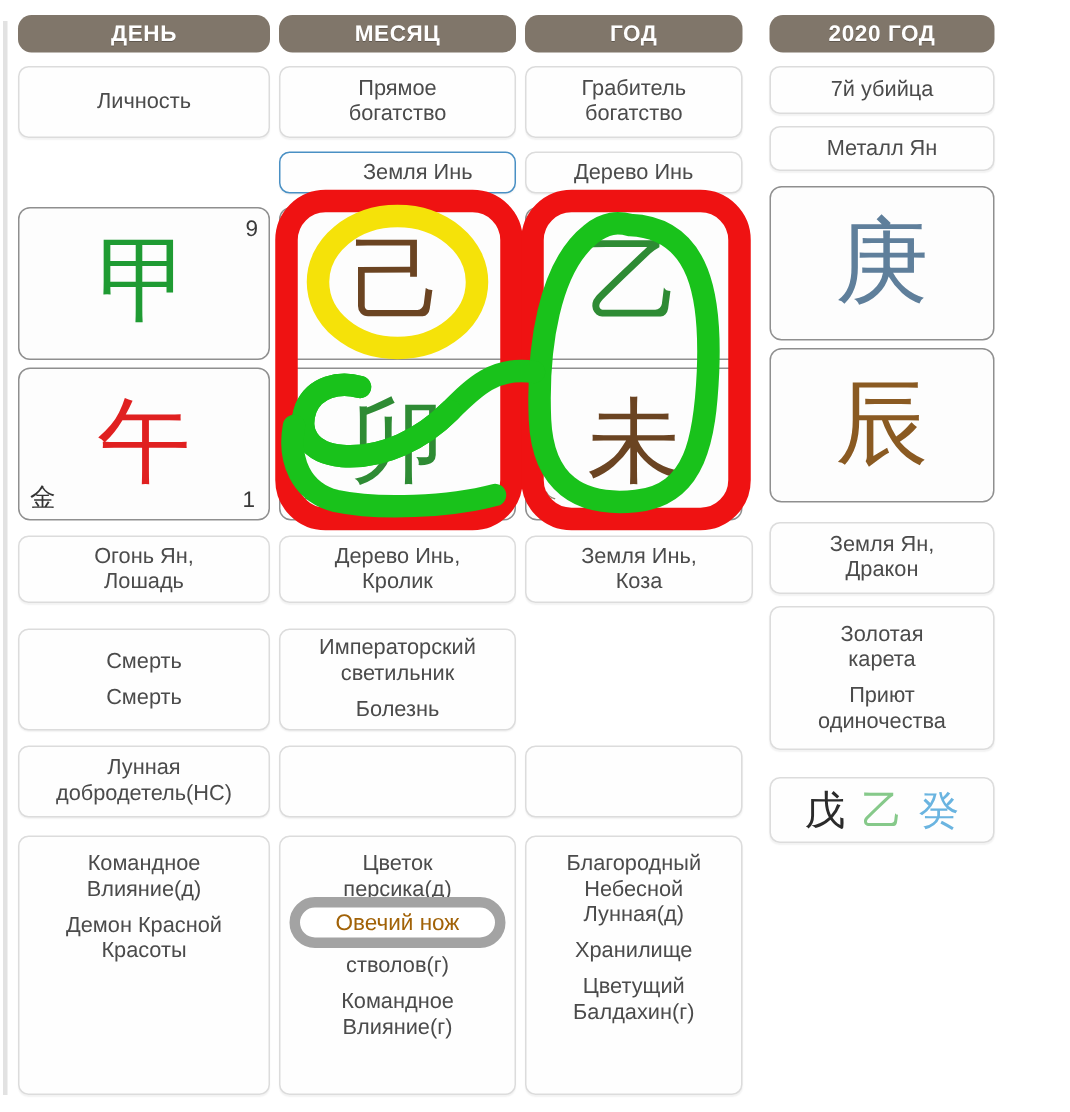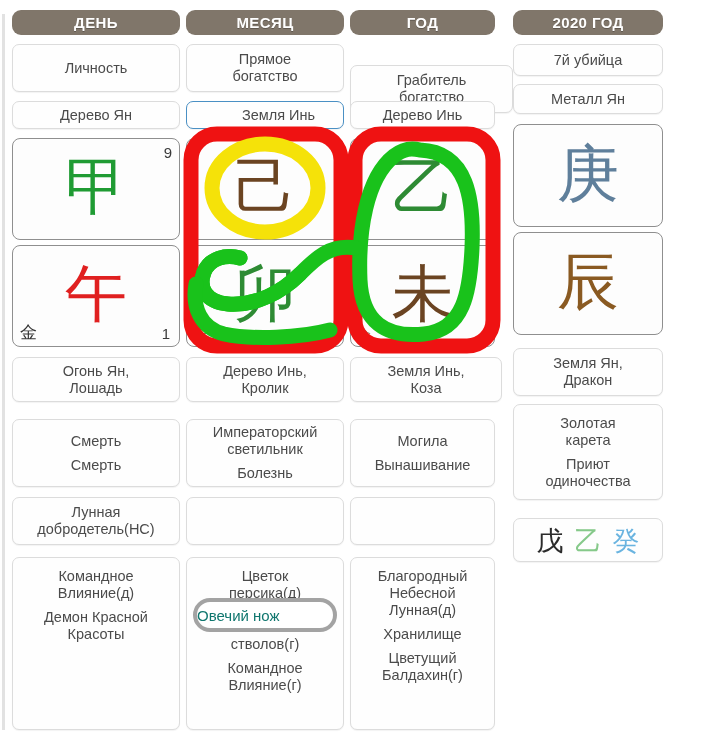--- a/index.html
+++ b/index.html
@@ -87,25 +87,25 @@
   .edge{position:absolute;background:#e2e2e2;}
 
   
   #annot{position:absolute;left:0;top:0;width:713px;height:741px;pointer-events:none;}
 
   
   .badge{
     position:absolute;
     box-sizing:border-box;
     background:#ffffff;
-    border:4px solid #a3a3a3;
+    border:7px solid #a3a3a3;
     border-radius:22px;
-    display:flex;align-items:center;
+    display:flex;align-items:center;justify-content:center;
     font-size:15px;
-    color:#0f766e;
+    color:#a16207;
     font-family:"Liberation Sans",sans-serif;
     white-space:nowrap;
   }
 </style>
 </head>
 <body>
 
 <div id="root">
 
   <div class="edge" style="left:2px;top:14px;width:3px;height:716px;"></div>
@@ -125,33 +125,30 @@
 
   <div class="card" style="left:12px;top:44px;width:168px;height:48px;">
     <span>Личность</span>
   </div>
   <div class="card" style="left:186px;top:44px;width:158px;height:48px;">
     <div class="lines">
       <span class="ln">Прямое</span>
       <span class="ln">богатство</span>
     </div>
   </div>
-  <div class="card" style="left:350px;top:44px;width:163px;height:48px;margin-top:21px;">
+  <div class="card" style="left:350px;top:44px;width:145px;height:48px;">
     <div class="lines">
       <span class="ln">Грабитель</span>
       <span class="ln">богатство</span>
     </div>
   </div>
   <div class="card" style="left:513px;top:44px;width:150px;height:32px;">
     <span>7й убийца</span>
   </div>
 
-  <div class="card" style="left:12px;top:101px;width:168px;height:28px;">
-    <span>Дерево Ян</span>
-  </div>
   <div class="card blue" style="left:186px;top:101px;width:158px;height:28px;">
     <span>Земля Инь</span>
   </div>
   <div class="card" style="left:350px;top:101px;width:145px;height:28px;">
     <span>Дерево Инь</span>
   </div>
   <div class="card" style="left:513px;top:84px;width:150px;height:30px;">
     <span>Металл Ян</span>
   </div>
 
@@ -217,27 +214,20 @@
       <div class="gap"></div>
       <span class="ln">Смерть</span>
     </div>
   </div>
   <div class="card" style="left:186px;top:419px;width:158px;height:68px;">
     <div class="lines">
       <span class="ln">Императорский</span>
       <span class="ln">светильник</span>
       <div class="gap"></div>
       <span class="ln">Болезнь</span>
-    </div>
-  </div>
-  <div class="card" style="left:350px;top:419px;width:145px;height:68px;">
-    <div class="lines">
-      <span class="ln">Могила</span>
-      <div class="gap"></div>
-      <span class="ln">Вынашивание</span>
     </div>
   </div>
 
   <div class="card" style="left:513px;top:404px;width:150px;height:96px;">
     <div class="lines">
       <span class="ln">Золотая</span>
       <span class="ln">карета</span>
       <div class="gap"></div>
       <span class="ln">Приют</span>
       <span class="ln">одиночества</span>

